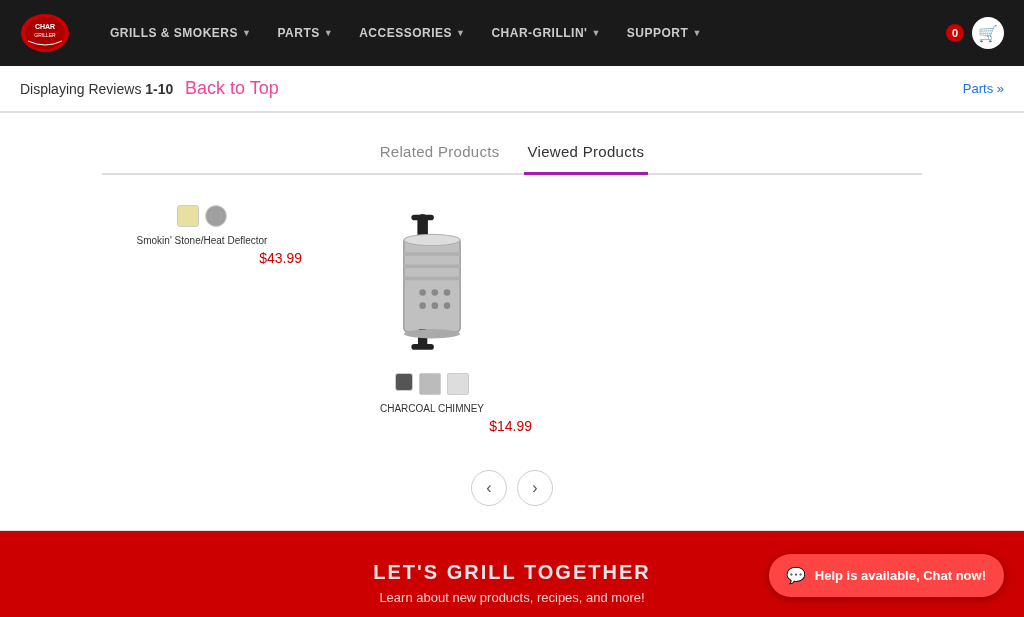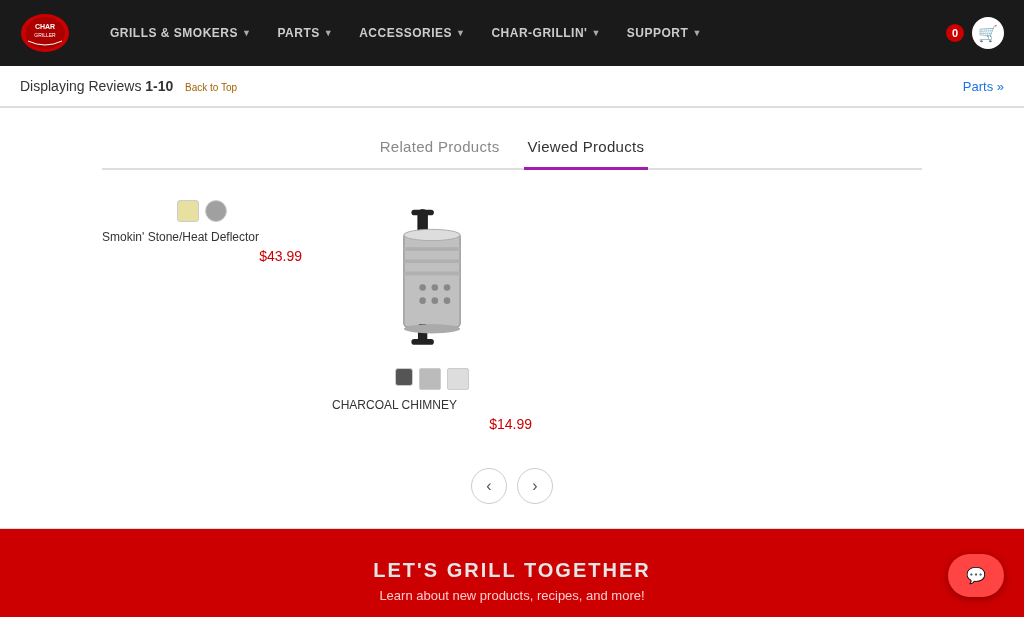--- a/index.html
+++ b/index.html
@@ -67,21 +67,21 @@
     }
 
     
     .reviews-bar {
       padding: 12px 20px;
       display: flex;
       justify-content: space-between;
       align-items: center;
       border-bottom: 1px solid #ddd;
     }
-    .reviews-bar-link { color: #a16207; text-decoration: none; font-size: 10px; }
+    .reviews-bar-link { color: #ec4899; text-decoration: none; font-size: 18px; }
     .next-link { color: #1a73e8; text-decoration: none; font-size: 13px; }
 
     
     .product-section {
       padding: 20px 20px 0;
       max-width: 860px;
       margin: 0 auto;
     }
 
     
@@ -132,25 +132,25 @@
       gap: 6px;
       margin-bottom: 8px;
     }
     .color-swatch {
       width: 22px;
       height: 22px;
       border-radius: 3px;
       border: 1px solid #ccc;
     }
     .product-name {
-      font-size: 12px;
+      font-size: 10px;
       color: #333;
       font-weight: 500;
       margin-bottom: 4px;
-      text-align: left;
+      text-align: center;
     }
     .product-price {
       color: #cc0000;
       font-size: 14px;
       font-weight: normal;
       text-align: right;
     }
 
     
     .carousel-controls {
@@ -369,13 +369,14 @@
   <div class="newsletter-title">LET'S GRILL TOGETHER</div>
   <div class="newsletter-subtitle">Learn about new products, recipes, and more!</div>
   <div class="newsletter-form">
     <input type="email" class="newsletter-input" placeholder="Email Address" style="">
     <button class="newsletter-btn">SUBSCRIBE</button>
   </div>
 </div>
 
 <button class="chat-button">
   <span class="chat-bubble-icon">💬</span>
+  <span>Help is available, Chat now!</span>
 </button>
 
 </body></html>

